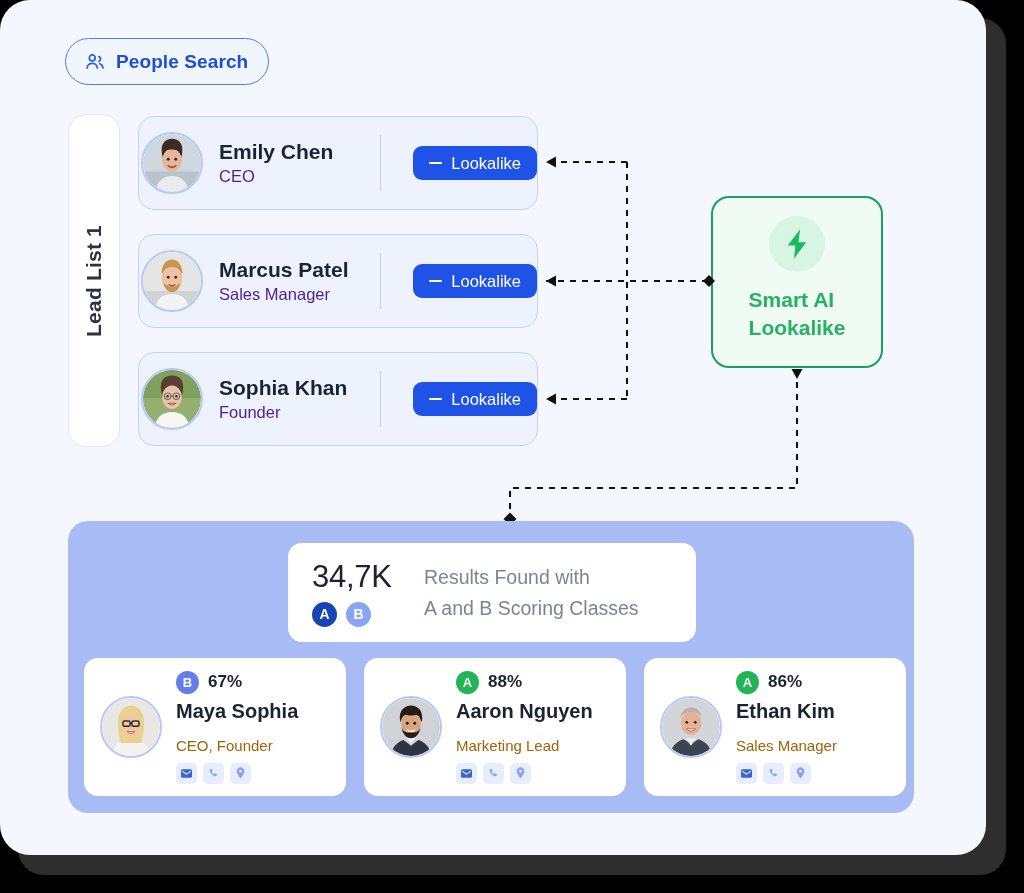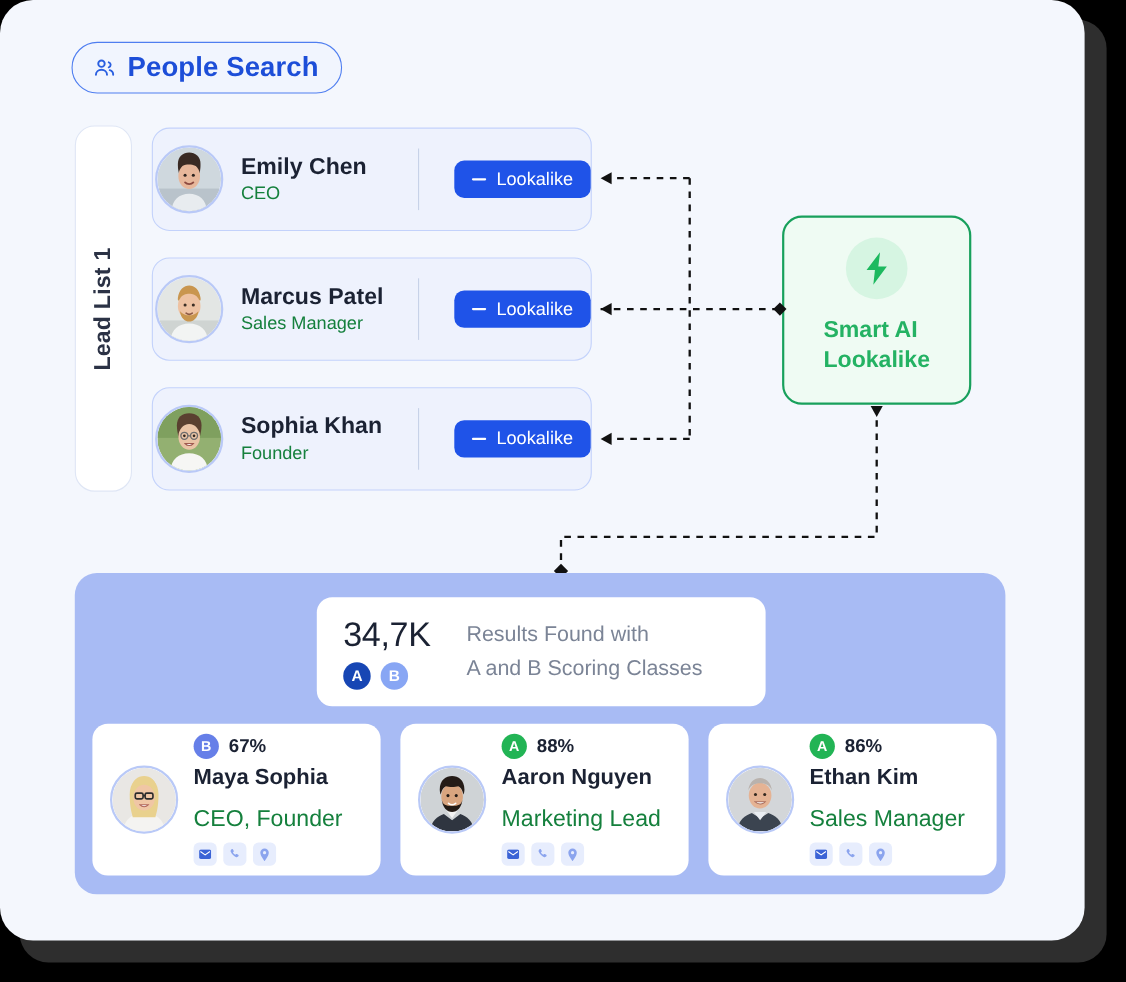--- a/index.html
+++ b/index.html
@@ -32,21 +32,21 @@
   
   .people-pill {
     position: absolute; left: 65px; top: 38px;
     height: 47px; padding: 0 20px 0 18px;
     display: flex; align-items: center; gap: 10px;
     border: 1.6px solid #4f7ef0;
     border-radius: 24px;
     background: #f1f5fe;
   }
   .people-pill .label {
-    color: #1d4ed8; font-weight: 700; font-size: 25px; letter-spacing: .1px;
+    color: #1d4ed8; font-weight: 700; font-size: 19px; letter-spacing: .1px;
   }
   .ico-people { width: 22px; height: 22px; display:block; }
 
   
   .leadlist {
     position: absolute; left: 68px; top: 114px;
     width: 52px; height: 333px;
     background: #ffffff;
     border: 1.5px solid #dfe6f5;
     border-radius: 18px;
@@ -74,21 +74,21 @@
 
   .avatar {
     width: 62px; height: 62px; border-radius: 50%;
     border: 2px solid #b9c9f7; flex: 0 0 auto;
     overflow: hidden; position: relative;
   }
   .avatar svg { display:block; width:100%; height:100%; }
 
   .lead-text { margin-left: 16px; width: 168px; }
   .lead-name { font-size: 21px; font-weight: 700; color: #1b2233; line-height: 1.18; }
-  .lead-title { font-size: 16.5px; color: #15803d; margin-top: 3px; }
+  .lead-title { font-size: 16.5px; color: #4c1d95; margin-top: 3px; }
 
   .vdiv { width: 1.4px; height: 56px; background: #c7d2e8; margin-left: 2px; }
 
   .lookalike {
     margin-left: 32px;
     height: 34px; padding: 0 16px;
     background: #1f53e8; color: #fff;
     border: none; border-radius: 9px;
     font-size: 16.5px; font-family: "Liberation Sans", sans-serif;
     display: flex; align-items: center; gap: 9px;
@@ -159,21 +159,21 @@
   .score-row { display: flex; align-items: center; gap: 9px; }
   .score-badge {
     width: 23px; height: 23px; border-radius: 50%;
     display: flex; align-items: center; justify-content: center;
     color: #fff; font-size: 13px; font-weight: 700;
   }
   .score-badge.A { background: #22b455; }
   .score-badge.B { background: #667fe8; }
   .score-pct { font-size: 17px; font-weight: 700; color: #1b2233; }
   .pname { font-size: 20px; font-weight: 700; color: #1b2233; margin-top: 5px; line-height:1.2; }
-  .ptitle { font-size: 21px; color: #15803d; margin-top: 14px; }
+  .ptitle { font-size: 15px; color: #a16207; margin-top: 14px; }
   .contact-icons { display: flex; gap: 6px; margin-top: 9px; }
   .ci {
     width: 21px; height: 21px; border-radius: 5px;
     background: #e7edfd; display: flex; align-items: center; justify-content: center;
   }
   .ci svg { display:block; }
 </style>
 </head>
 <body>
 

